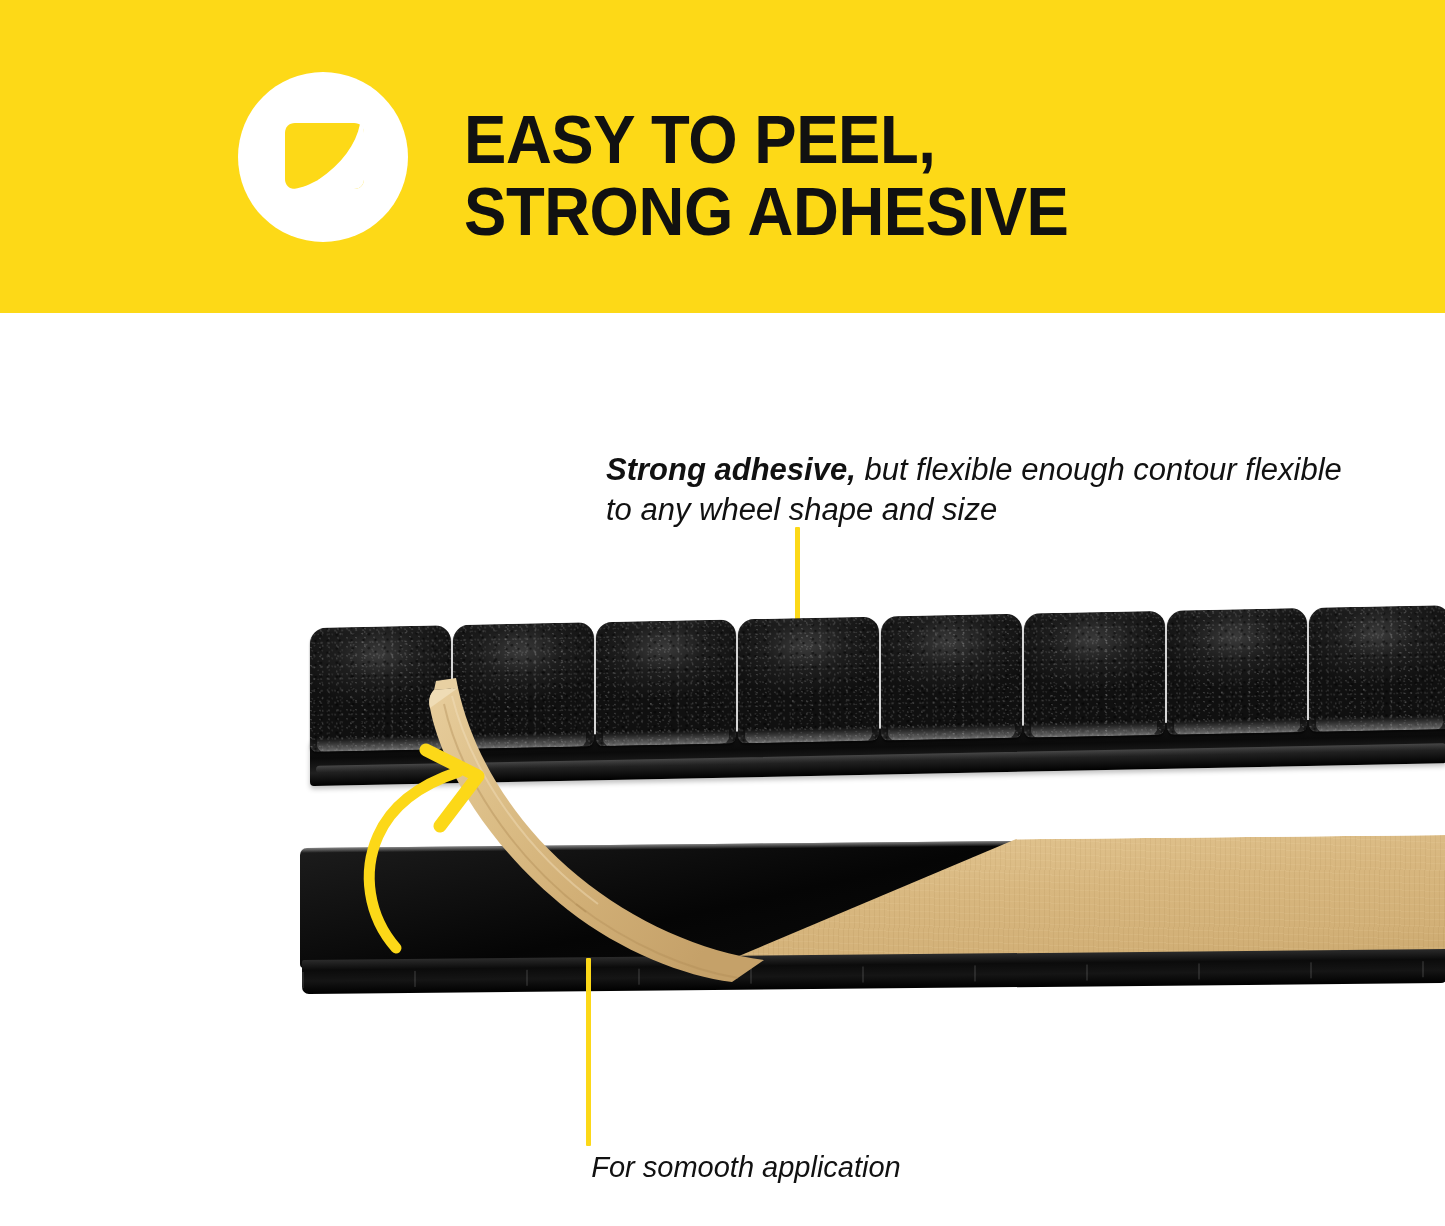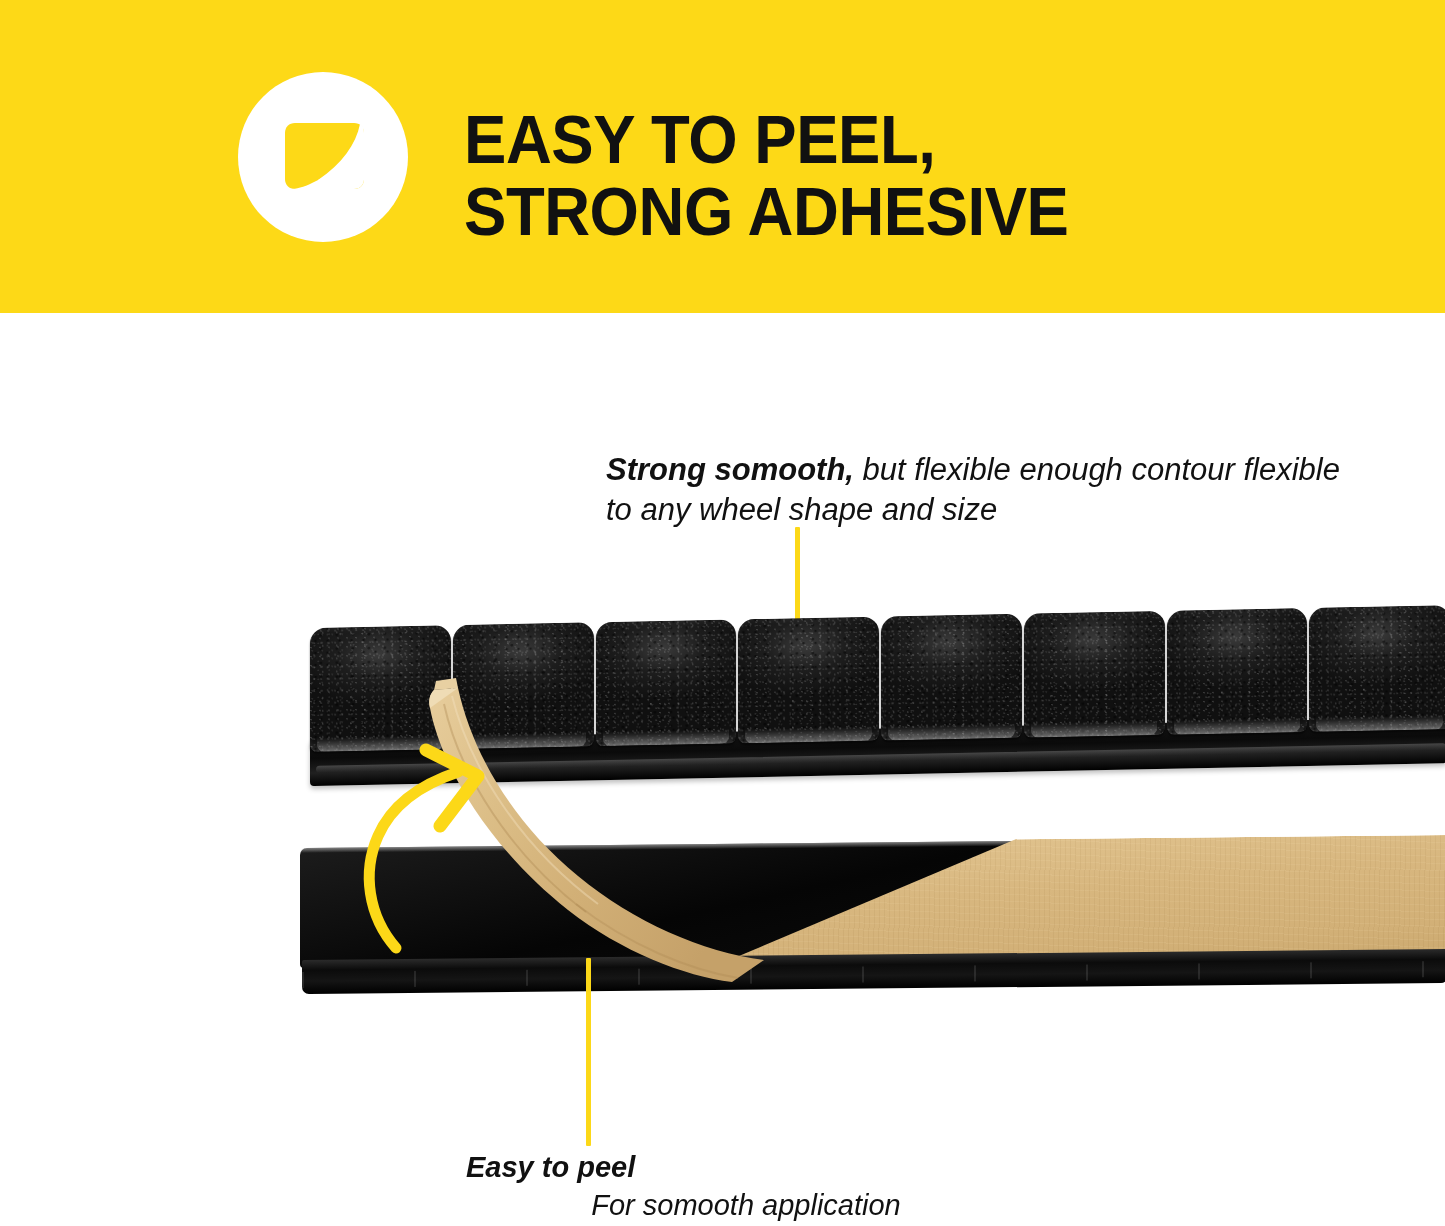--- a/index.html
+++ b/index.html
@@ -314,21 +314,21 @@
       </svg>
     </div>
 
     <div class="headline">
       <span class="hl-line">EASY TO PEEL,</span>
       <span class="hl-line">STRONG ADHESIVE</span>
     </div>
   </div>
 
   <div class="callout callout-top">
-    <span class="c-strong">Strong somooth,</span><span class="c-rest"> but flexible enough contour flexible to any wheel shape and size</span>
+    <span class="c-strong">Strong adhesive,</span><span class="c-rest"> but flexible enough contour flexible to any wheel shape and size</span>
   </div>
   <div class="leader leader-top"></div>
 
   <div class="photo">
 
     <div class="strip-top">
       <div class="strip-top-base"></div>
       <div class="weights-row">
         <div class="weight"></div>
         <div class="weight"></div>
@@ -380,17 +380,16 @@
 
     <svg class="arrow-svg" viewBox="0 0 220 300">
       <path d="M66 268 C 38 236 32 192 48 156 C 62 124 92 104 128 92" stroke="#fcd818" stroke-width="11" fill="none" stroke-linecap="round"></path>
       <path d="M96 70 L 148 96 L 110 146" stroke="#fcd818" stroke-width="13" fill="none" stroke-linecap="round" stroke-linejoin="round"></path>
     </svg>
 
   </div>
 
   <div class="leader leader-bottom"></div>
   <div class="callout callout-bottom">
-    <span class="c-strong">Easy to peel</span>
     <span class="c-sub">For somooth application</span>
   </div>
 
 </div>
 
 </body></html>

